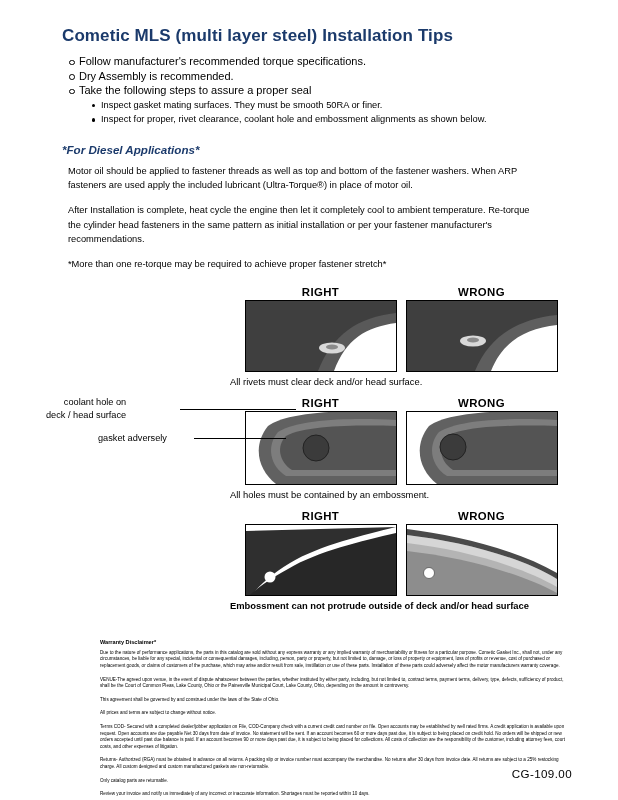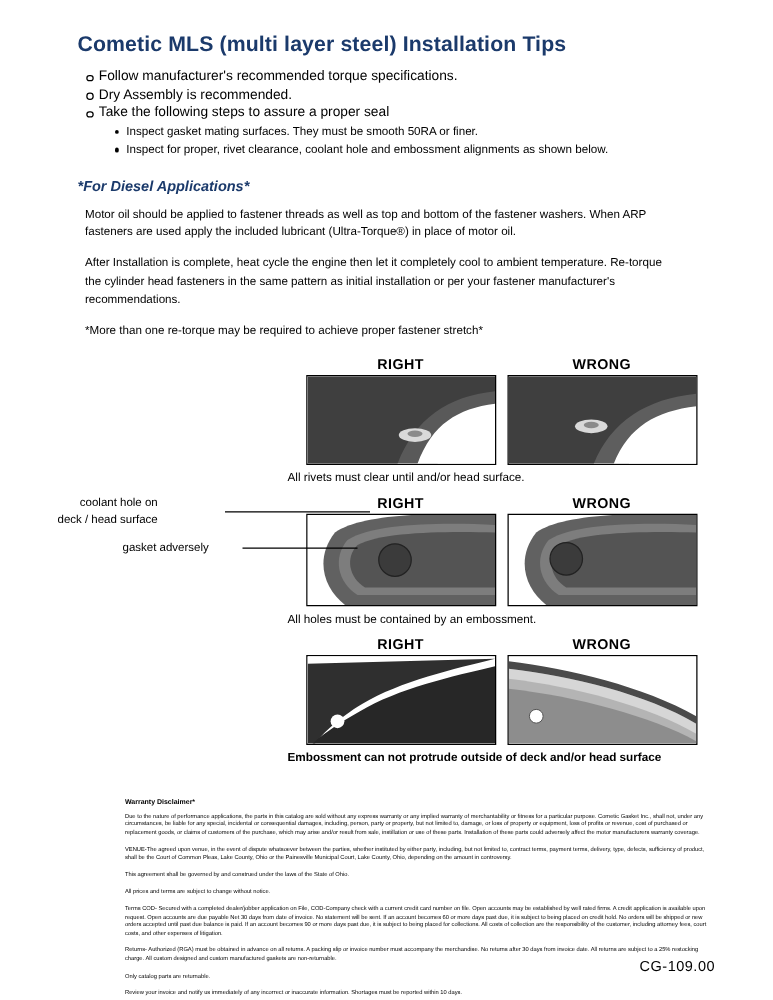--- a/index.html
+++ b/index.html
@@ -214,21 +214,21 @@
             <rect x="0" y="0" width="150" height="70" fill="#ffffff"></rect>
             <path d="M0,0 L150,0 L150,24 C118,28 96,40 84,70 L0,70 Z" fill="#5e5e5e"></path>
             <path d="M0,0 L150,0 L150,14 C110,18 82,36 68,70 L0,70 Z" fill="#3f3f3f"></path>
             <ellipse cx="66" cy="40" rx="13" ry="5.5" fill="#d9d9d9"></ellipse>
             <ellipse cx="66" cy="39" rx="6" ry="2.6" fill="#8a8a8a"></ellipse>
             <path d="M96,70 C106,44 124,30 150,26 L150,70 Z" fill="#ffffff"></path>
           </svg>
         </div>
       </div>
     </div>
-    <div class="caption">All rivets must clear until and/or head surface.</div>
+    <div class="caption">All rivets must clear deck and/or head surface.</div>
 
     <div class="fig-row" style="margin-top:10px;">
       <div class="fig-col">
         <div class="fig-label">RIGHT</div>
         <div class="fig-box tall">
           <svg width="150" height="72" viewBox="0 0 150 72">
             <rect x="0" y="0" width="150" height="72" fill="#ffffff"></rect>
             <path d="M150,0 L150,72 L30,72 C12,58 6,34 22,14 C44,-2 110,-2 150,0 Z" fill="#616161"></path>
             <path d="M150,8 L150,64 L40,64 C24,54 20,34 32,20 C54,6 112,6 150,8 Z" fill="#7d7d7d"></path>
             <path d="M150,14 L150,58 L46,58 C33,50 30,34 40,24 C60,13 114,13 150,14 Z" fill="#545454"></path>

